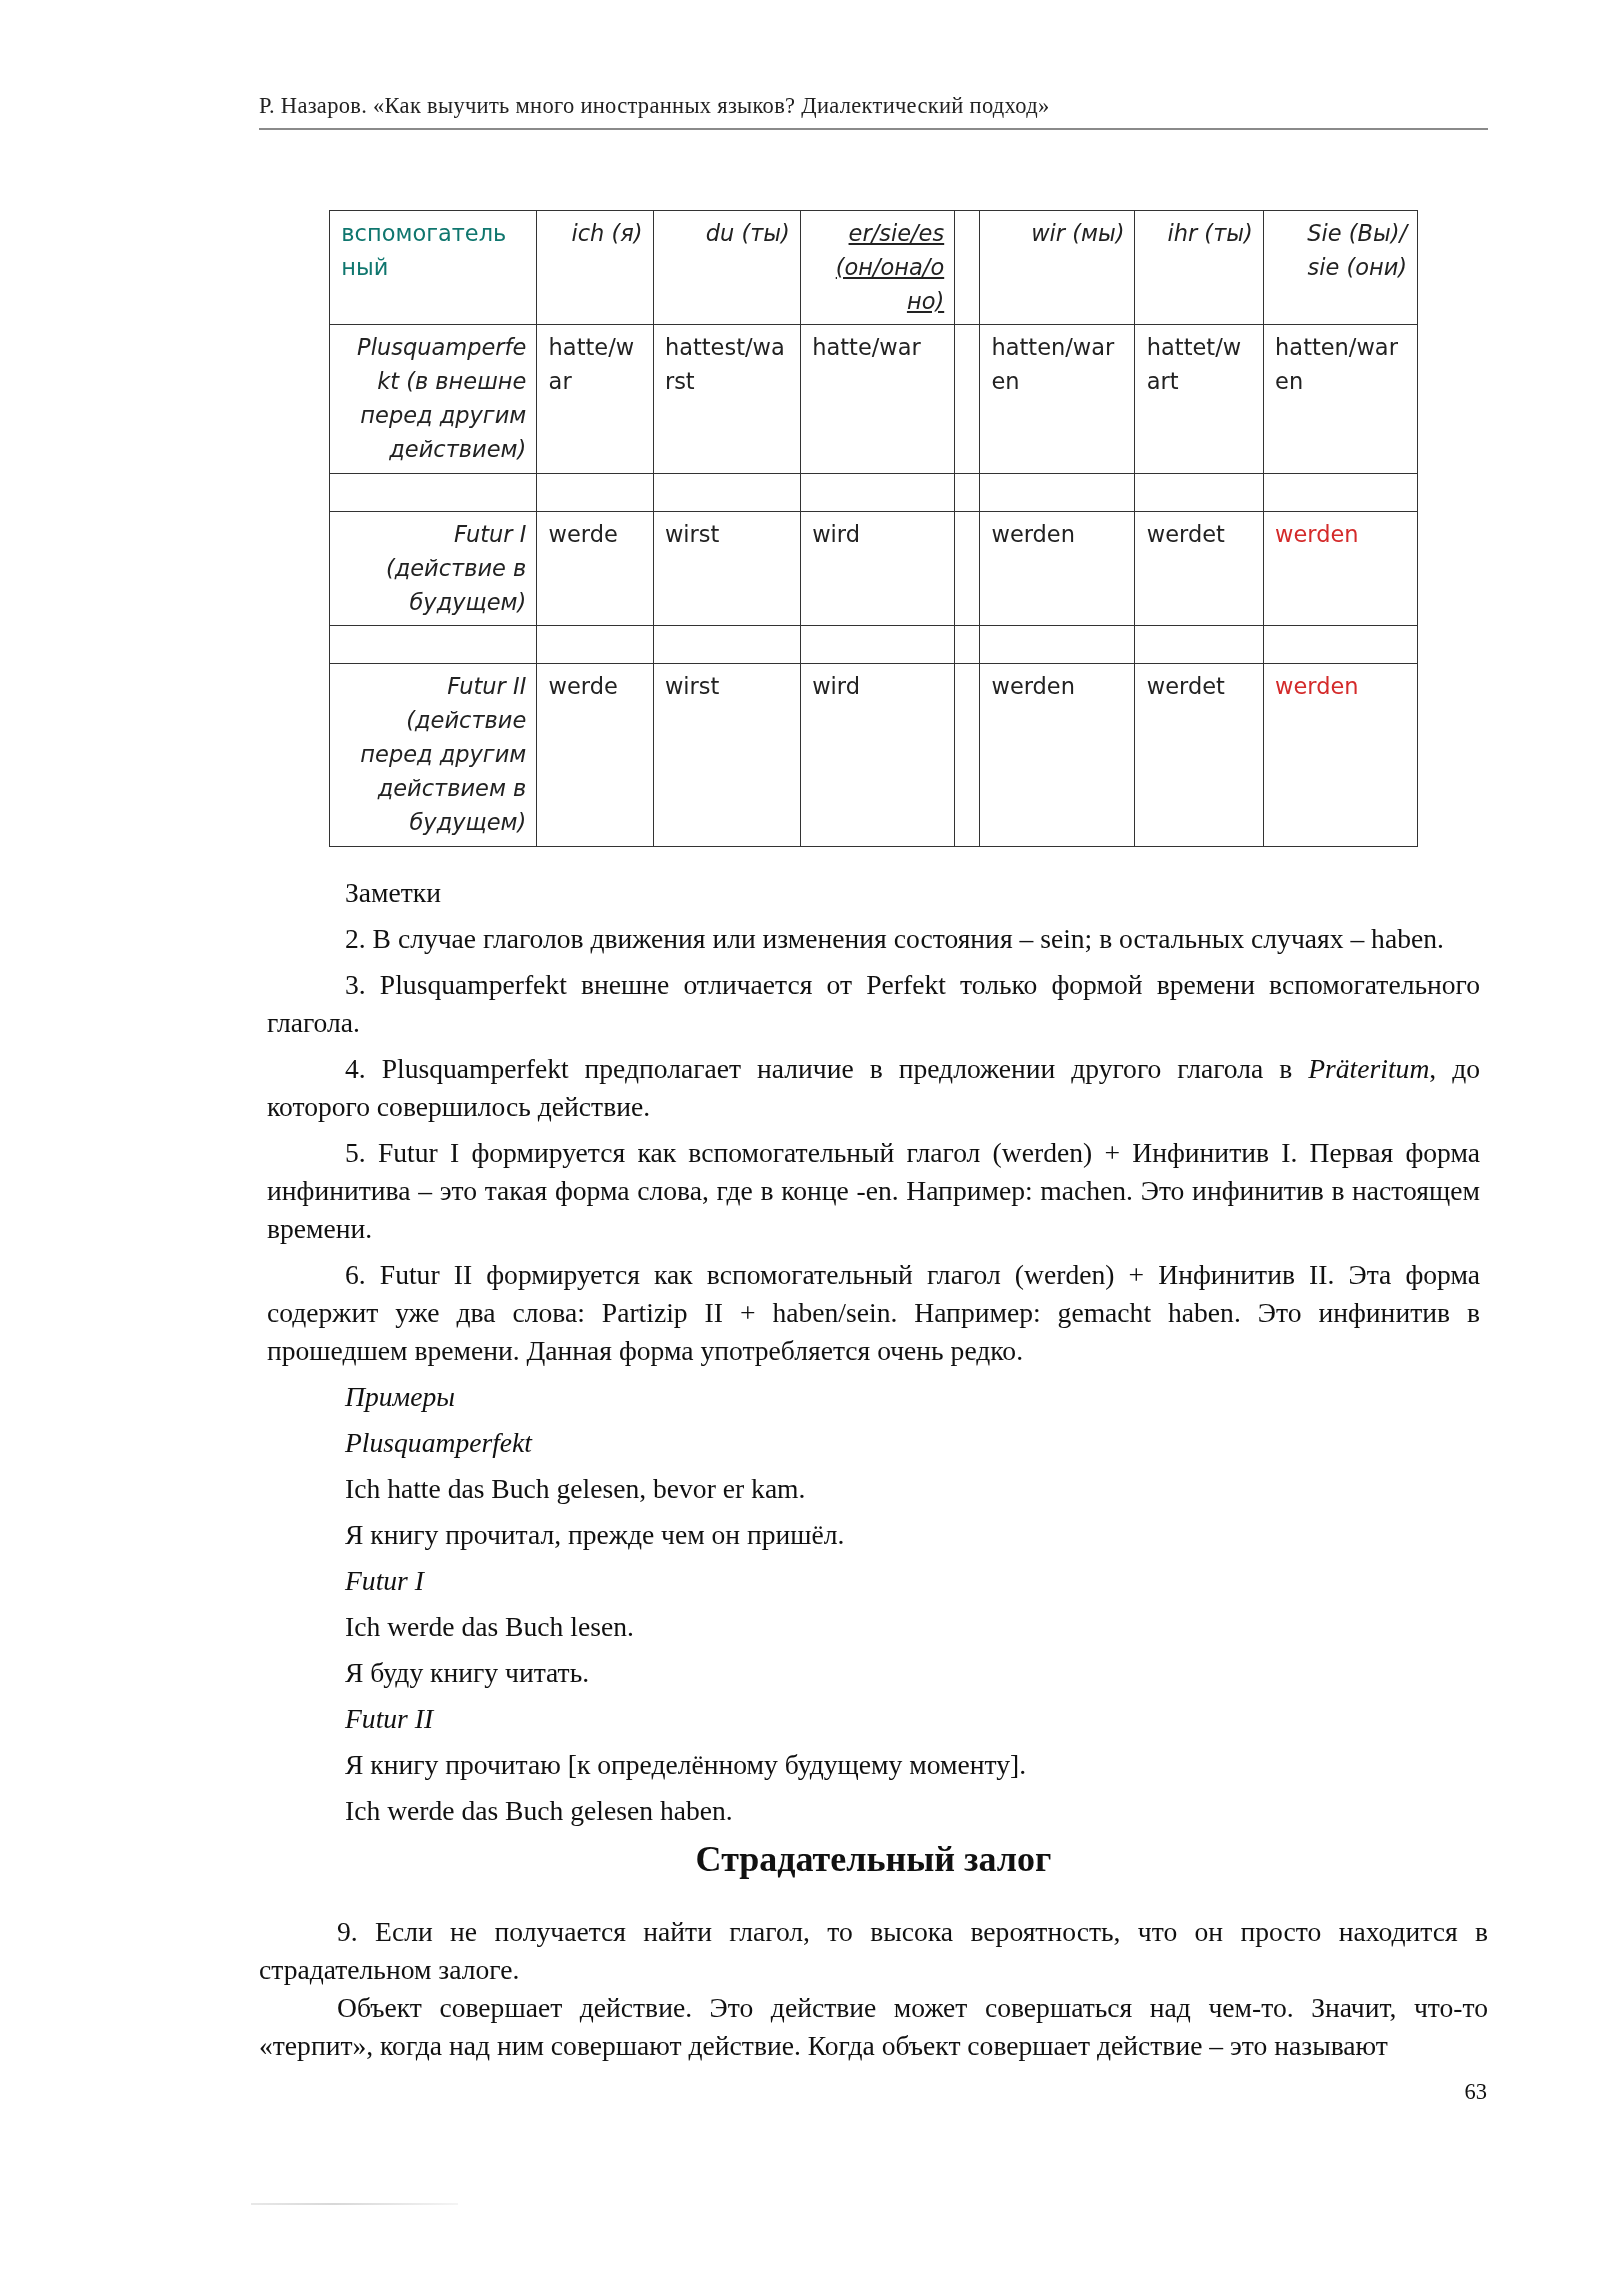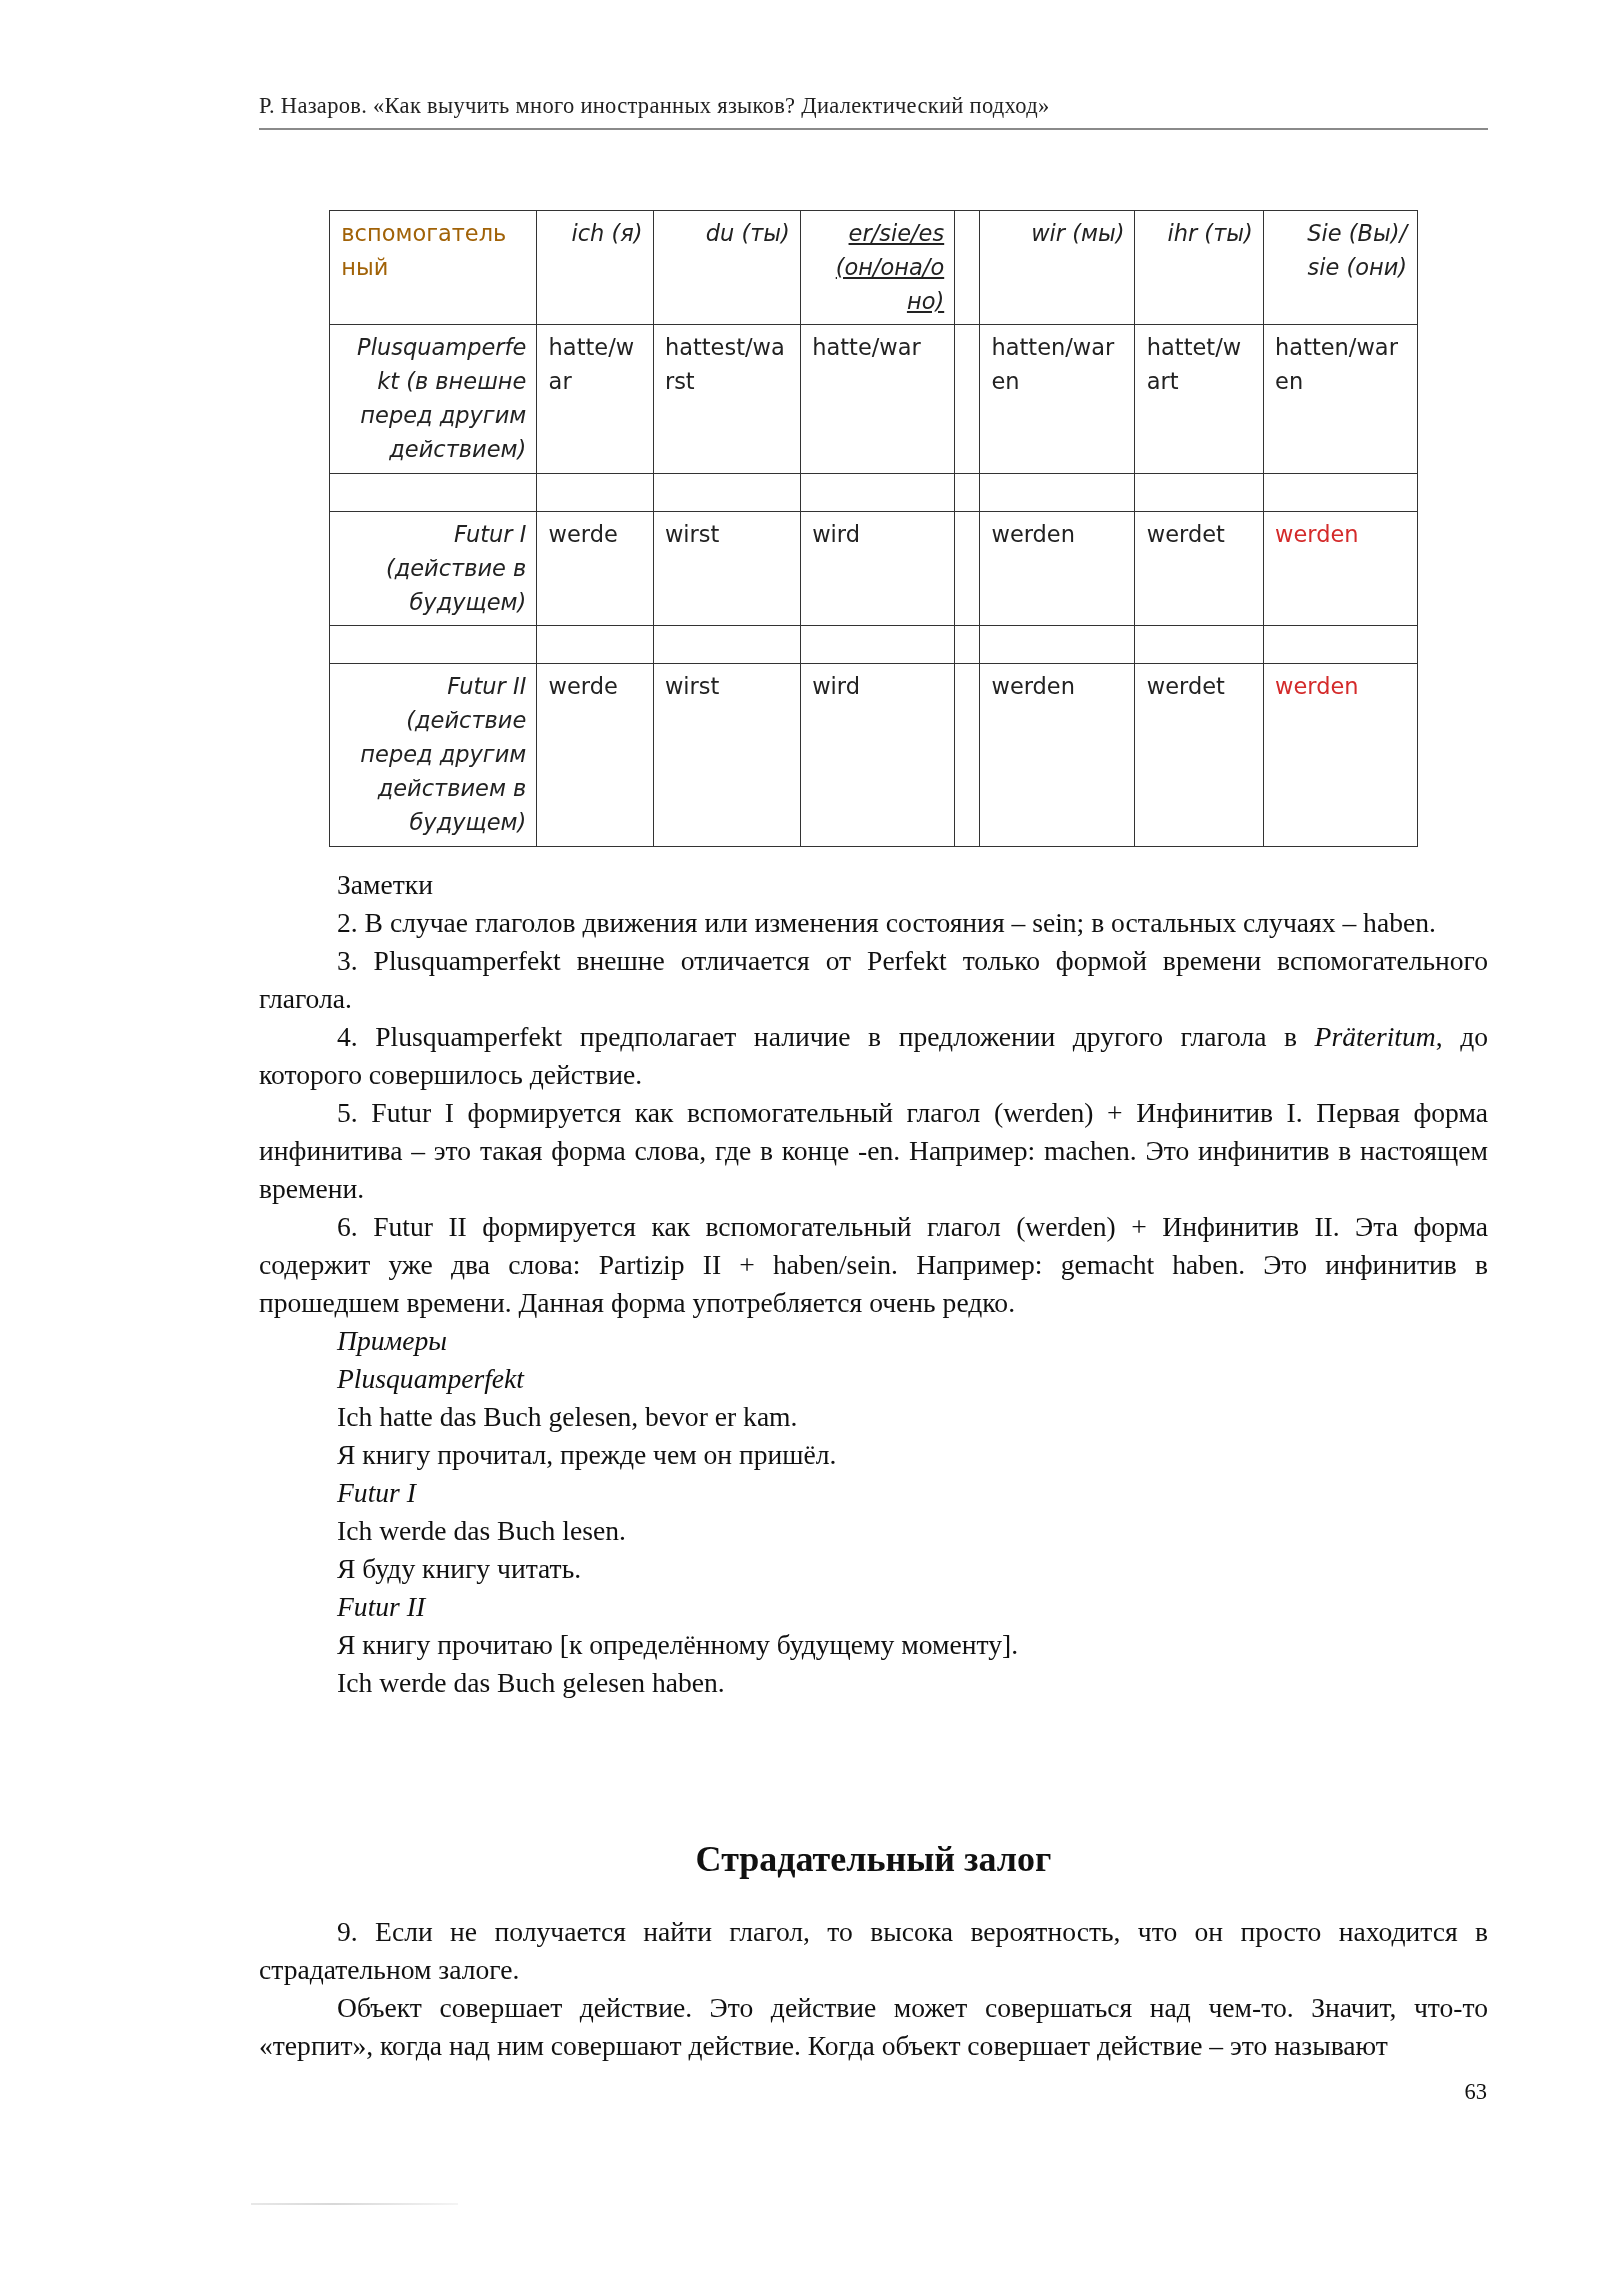--- a/index.html
+++ b/index.html
@@ -10,32 +10,32 @@
     font-size: 22.5px; color: #222; letter-spacing: 0.3px; }
   .header-rule { position: absolute; left: 259px; top: 128px; width: 1229px; height: 1.9px; background: #8a8a8a; }
 
   
   .conj-table { position: absolute; left: 329px; top: 210px; border-collapse: collapse;
     font-family: "DejaVu Sans", "Liberation Sans", sans-serif; font-size: 22.5px; color: #222; }
   .conj-table td { border: 1.9px solid #333; vertical-align: top; padding: 5px 10px 6.3px 11.3px;
     line-height: 34px; }
   .conj-table td.gap { padding: 0; }
   .conj-table .italic { font-style: italic; text-align: right; }
-  .conj-table .aux { color: #a16207; }
+  .conj-table .aux { color: #0f766e; }
   .conj-table .red { color: #d42a2a; }
   .col0 { width: 185px; } .col1 { width: 94px; } .col2 { width: 125px; } .col3 { width: 132px; text-decoration: underline; }
   .colgap { width: 24px; } .col5 { width: 133px; } .col6 { width: 106px; } .col7 { width: 132px; }
   .row-header td { height: 94px; }
   .row-plusq td { height: 132px; }
   .row-empty td { height: 26px; line-height: 26px; }
   .row-futur1 td { height: 100px; }
   .row-futur2 td { height: 164px; }
   .notes-wrap { position: absolute; left: 259px; top: 866px; width: 1229px;
     font-size: 27.6px; line-height: 38px; text-align: justify; }
-  .notes-wrap p { margin: 0; text-indent: 78px; }
+  .notes-wrap p { margin: 8px; text-indent: 78px; }
   .notes-wrap p.noind { text-indent: 78px; text-align: left; }
   .notes-wrap em { font-style: italic; text-align: right; }
   .section-title { position: absolute; left: 259px; top: 1838px; width: 1229px; text-align: center;
     font-size: 36px; font-weight: bold; }
   .passive-wrap { position: absolute; left: 259px; top: 1913px; width: 1229px;
     font-size: 27.6px; line-height: 38px; text-align: justify; }
   .passive-wrap p { margin: 0; text-indent: 78px; }
   .page-number { position: absolute; right: 136px; top: 2079px; font-size: 22.5px; }
   .scan-line { position: absolute; left: 251px; top: 2203px; width: 207px; height: 1.9px;
     background: linear-gradient(to right, #e8e8e8, #d8d8d8 40%, #f4f4f4); }

